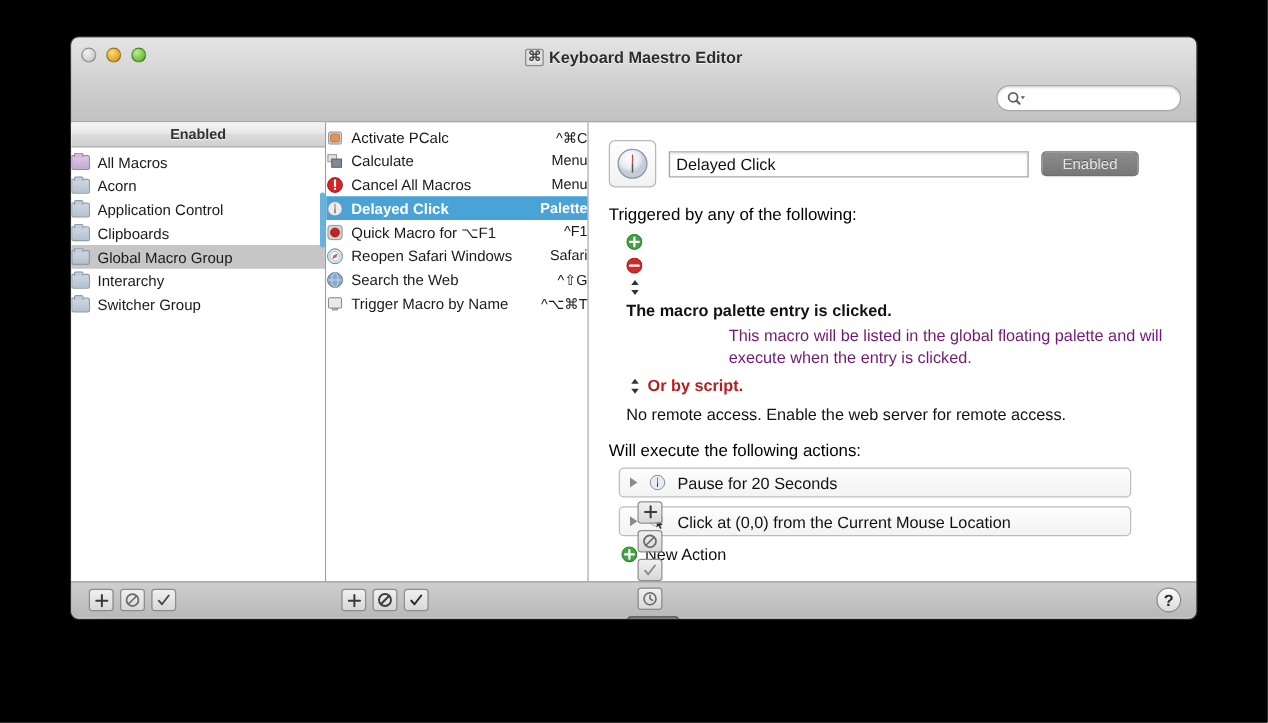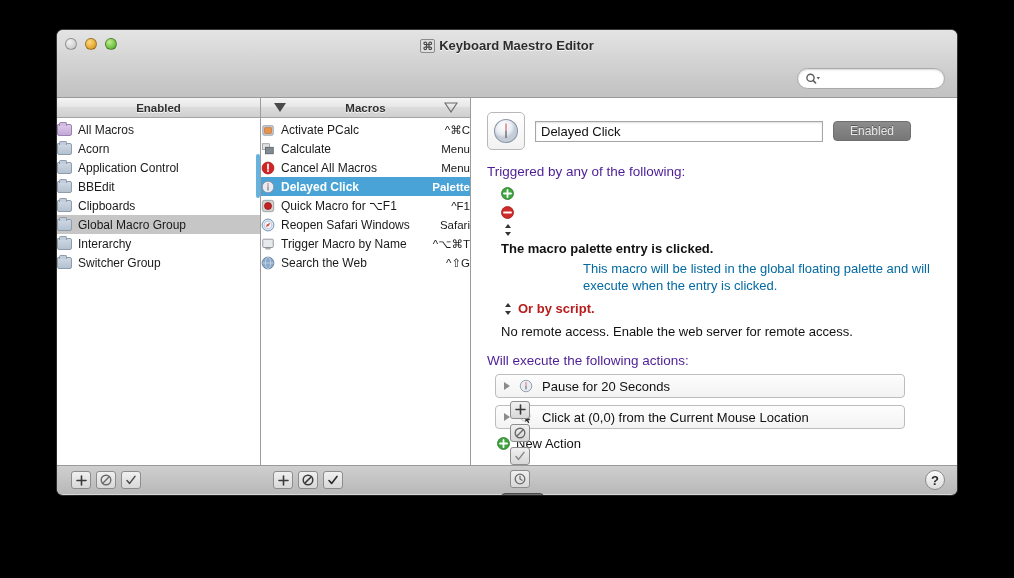--- a/index.html
+++ b/index.html
@@ -188,32 +188,32 @@
     width: 78px; height: 20px;
     border-radius: 4px;
     border: 1px solid #6f6f6f;
     background: linear-gradient(to bottom, #8c8c8c, #777777);
     color: #e7e7e7;
     font-size: 12px;
     font-family: "Liberation Sans", sans-serif;
     text-shadow: 0 -1px 0 rgba(0,0,0,0.35);
     cursor: default;
   }
-  .sec-title { font-size: 13.5px; color: #4c1d95; margin: 14px 0 6px 0; }
+  .sec-title { font-size: 13.5px; color: #000000; margin: 14px 0 6px 0; }
   .trigger-line {
     display: flex; align-items: flex-start; gap: 4px;
     font-size: 13px; color: #111;
     margin-left: 14px;
     flex-direction: column;
   }
   .circle-btn { width: 13px; height: 13px; flex: 0 0 auto; margin-top: 2px; }
   .stepper { width: 8px; height: 14px; flex: 0 0 auto; margin: 0 3px; }
   .trigger-desc {
     margin: 4px 0 0 96px;
-    font-size: 13px; color: #0369a1; line-height: 17px;
+    font-size: 13px; color: #701a75; line-height: 17px;
   }
   .or-script {
     display: flex; align-items: center; gap: 3px;
     font-size: 13px; font-weight: bold; color:#b91c1c;
     margin: 7px 0 0 14px;
   }
   .remote-line { font-size: 13px; color: #111; margin: 8px 0 0 14px; }
   .action-row {
     display: flex; align-items: center; gap: 9px;
     height: 24px;
@@ -332,52 +332,39 @@
             <li class="row">
               <div class="folder"></div>
               <span class="label">Acorn</span>
             </li>
             <li class="row">
               <div class="folder"></div>
               <span class="label">Application Control</span>
             </li>
             <li class="row">
               <div class="folder"></div>
-              <span class="label">BBEdit</span>
-            </li>
-            <li class="row">
-              <div class="folder"></div>
               <span class="label">Clipboards</span>
             </li>
             <li class="row selected-inactive">
               <div class="folder"></div>
               <span class="label">Global Macro Group</span>
             </li>
             <li class="row">
               <div class="folder"></div>
               <span class="label">Interarchy</span>
             </li>
             <li class="row">
               <div class="folder"></div>
               <span class="label">Switcher Group</span>
             </li>
           </ul>
         <div class="vscroll" style="top:56px;height:44px;"></div>
       </div>
 
       <div class="pane-macros">
-        <div class="col-header">
-          <svg class="sort-arrow left" width="14" height="11" viewBox="0 0 14 11">
-            <path d="M1 1 L13 1 L7 10 Z" fill="#4a4a4a"></path>
-          </svg>
-          <span>Macros</span>
-          <svg class="sort-arrow right" width="14" height="11" viewBox="0 0 14 11">
-            <path d="M1 1 L13 1 L7 10 Z" fill="none" stroke="#6d6d6d" stroke-width="1.2"></path>
-          </svg>
-        </div>
         <ul class="list" id="macros-list">
             <li class="row">
               <svg class="micon" viewBox="0 0 16 16">
                 <rect x="2" y="3" width="12" height="11" rx="1.6" fill="#c9d2dc" stroke="#7e8a98" stroke-width="0.8"></rect>
                 <rect x="4" y="5" width="8" height="7" rx="1" fill="#e8924a" stroke="#b96f2e" stroke-width="0.7"></rect>
               </svg>
               <span class="label">Activate PCalc</span>
               <span class="trigger">^⌘C</span>
             </li>
             <li class="row">
@@ -417,34 +404,34 @@
               <svg class="micon" viewBox="0 0 16 16">
                 <circle cx="8" cy="8" r="6.8" fill="#dfe9f3" stroke="#5b7fa3" stroke-width="0.9"></circle>
                 <circle cx="8" cy="8" r="4.4" fill="#f6f9fc" stroke="#8fa9c0" stroke-width="0.6"></circle>
                 <path d="M10.6 5.4 L6.8 7.1 L5.4 10.6 L9.2 8.9 Z" fill="#d8534f"></path>
               </svg>
               <span class="label">Reopen Safari Windows</span>
               <span class="trigger">Safari</span>
             </li>
             <li class="row">
               <svg class="micon" viewBox="0 0 16 16">
-                <rect x="2" y="2.5" width="12" height="9.5" rx="1" fill="#e7e9ec" stroke="#7c848d" stroke-width="0.9"></rect>
-                <rect x="5.5" y="12.3" width="5" height="1.5" fill="#aeb4bb" stroke="#7c848d" stroke-width="0.5"></rect>
-              </svg>
-              <span class="label">Trigger Macro by Name</span>
-              <span class="trigger">^⌥⌘T</span>
-            </li>
-            <li class="row">
-              <svg class="micon" viewBox="0 0 16 16">
                 <circle cx="8" cy="8" r="6.8" fill="#8aa9c8" stroke="#5b7896" stroke-width="0.9"></circle>
                 <ellipse cx="8" cy="8" rx="3" ry="6.6" fill="none" stroke="#d8e4ee" stroke-width="0.7"></ellipse>
                 <line x1="1.4" y1="8" x2="14.6" y2="8" stroke="#d8e4ee" stroke-width="0.7"></line>
               </svg>
               <span class="label">Search the Web</span>
               <span class="trigger">^⇧G</span>
+            </li>
+            <li class="row">
+              <svg class="micon" viewBox="0 0 16 16">
+                <rect x="2" y="2.5" width="12" height="9.5" rx="1" fill="#e7e9ec" stroke="#7c848d" stroke-width="0.9"></rect>
+                <rect x="5.5" y="12.3" width="5" height="1.5" fill="#aeb4bb" stroke="#7c848d" stroke-width="0.5"></rect>
+              </svg>
+              <span class="label">Trigger Macro by Name</span>
+              <span class="trigger">^⌥⌘T</span>
             </li>
           </ul>
       </div>
 
       <div class="pane-detail">
         <div class="detail-inner">
 
           <div class="macro-head">
             <div class="macro-icon-box">
               <svg width="26" height="26" viewBox="0 0 26 26">

